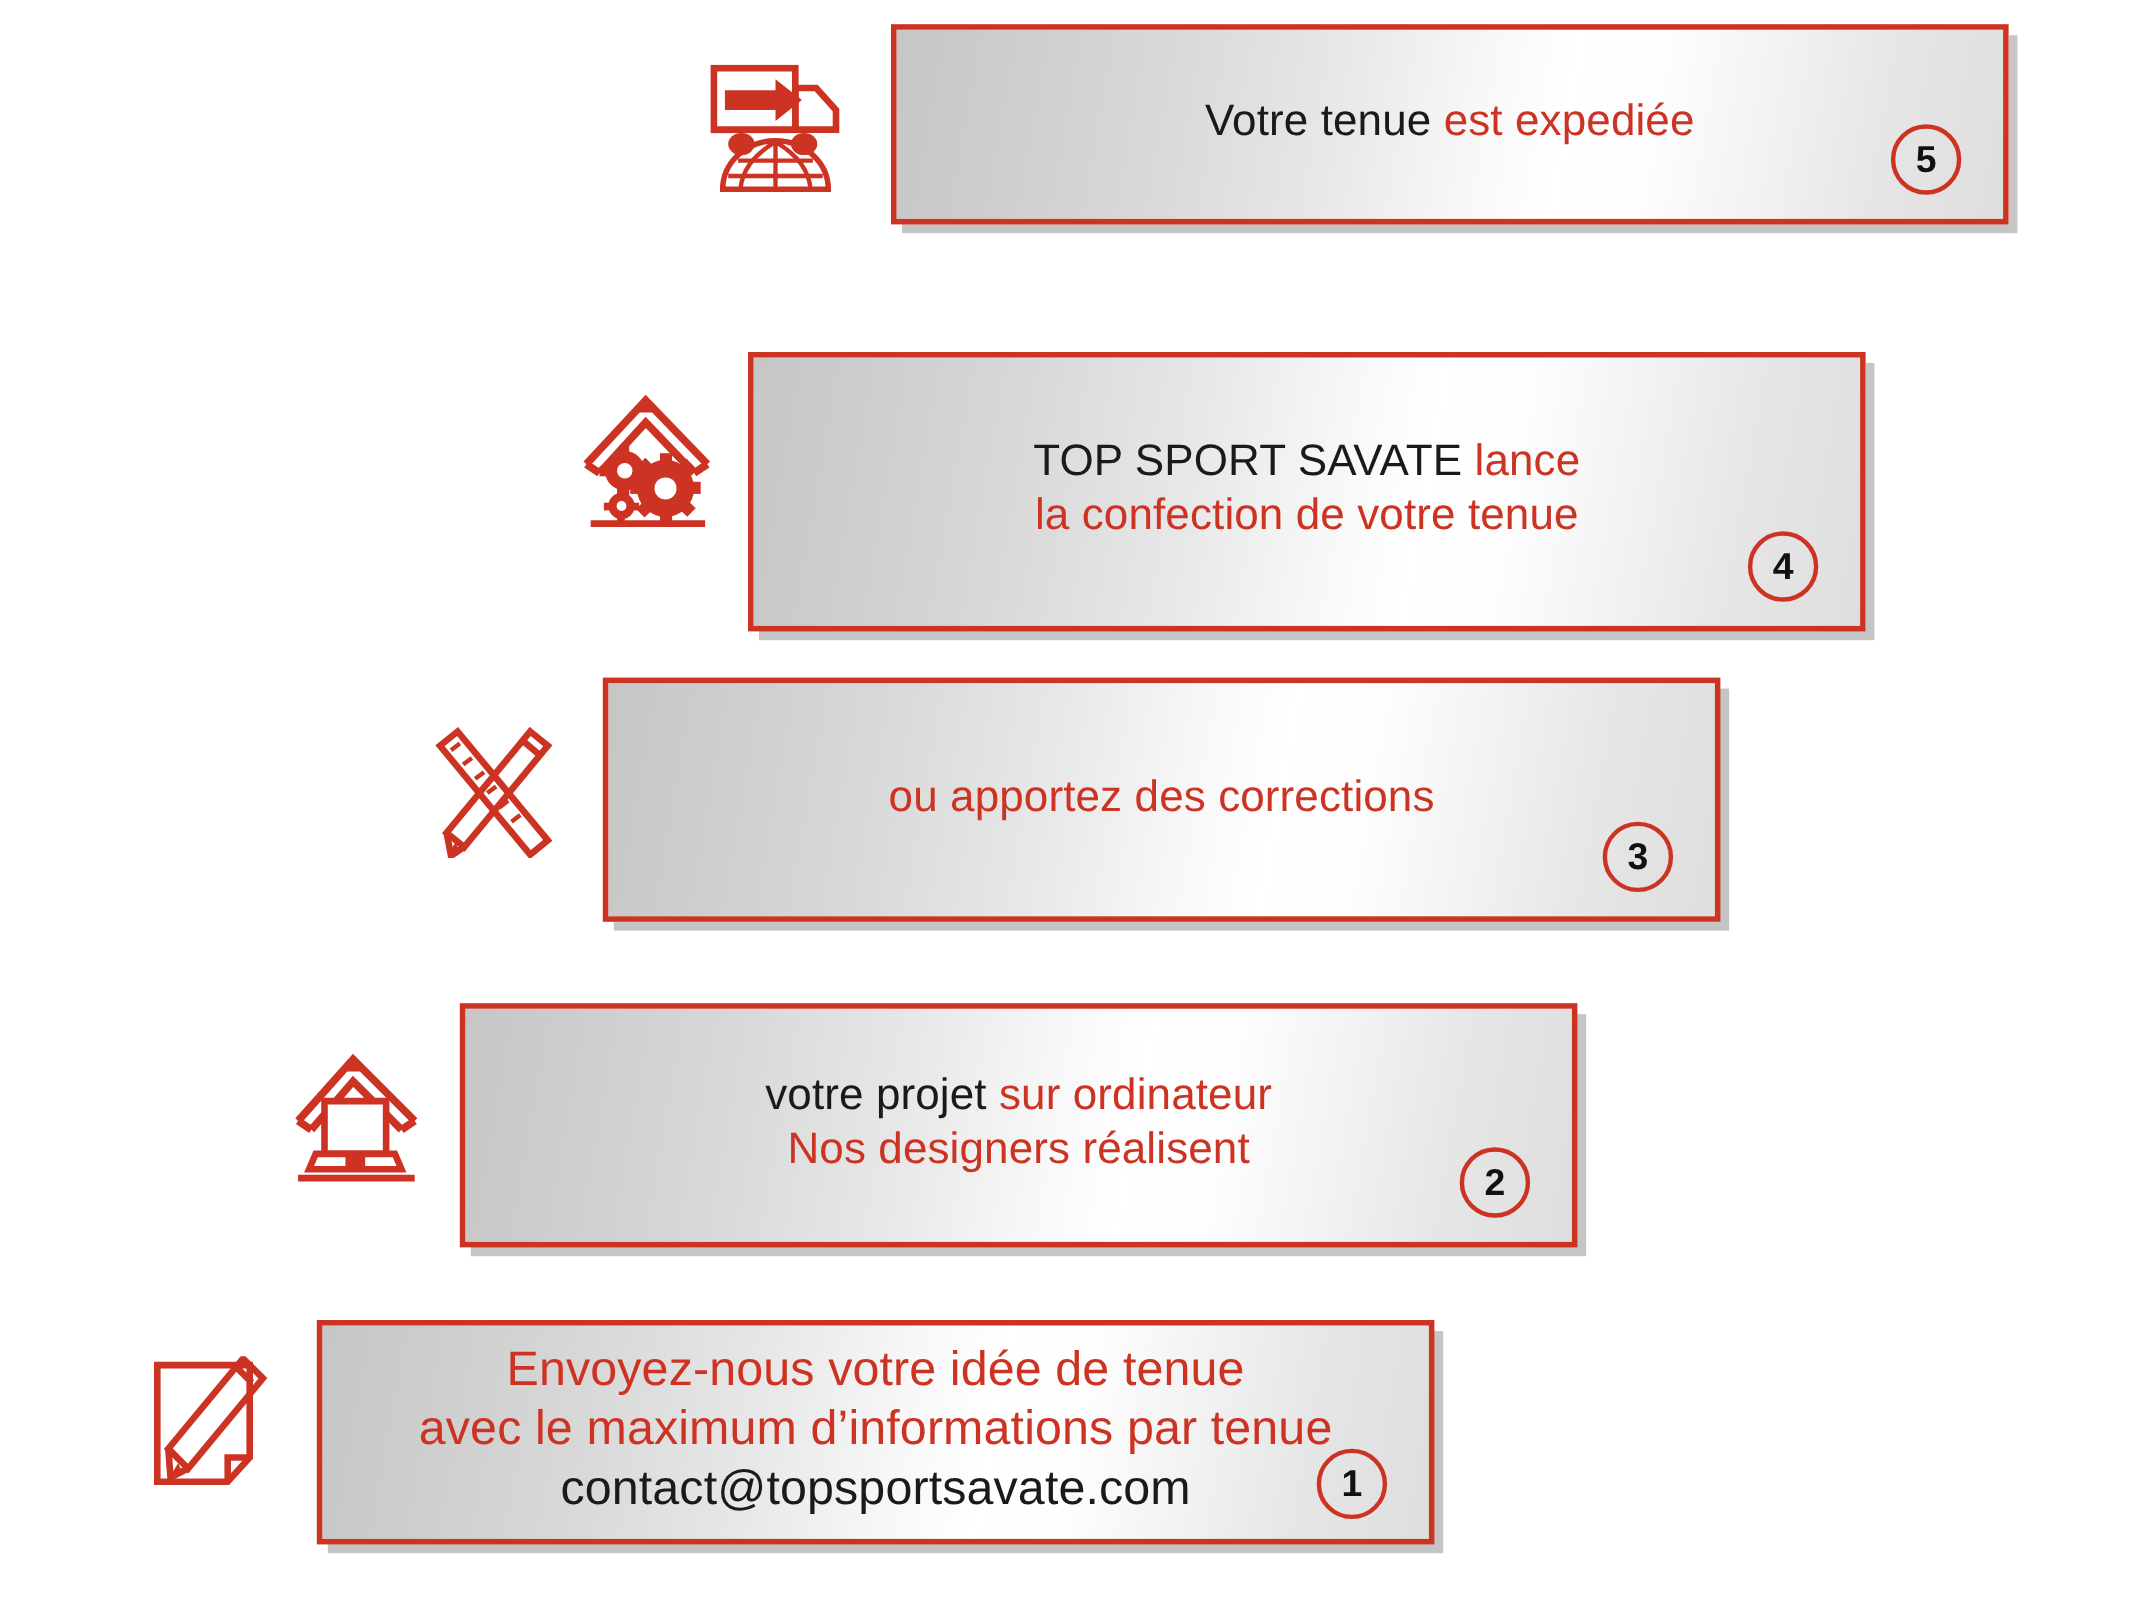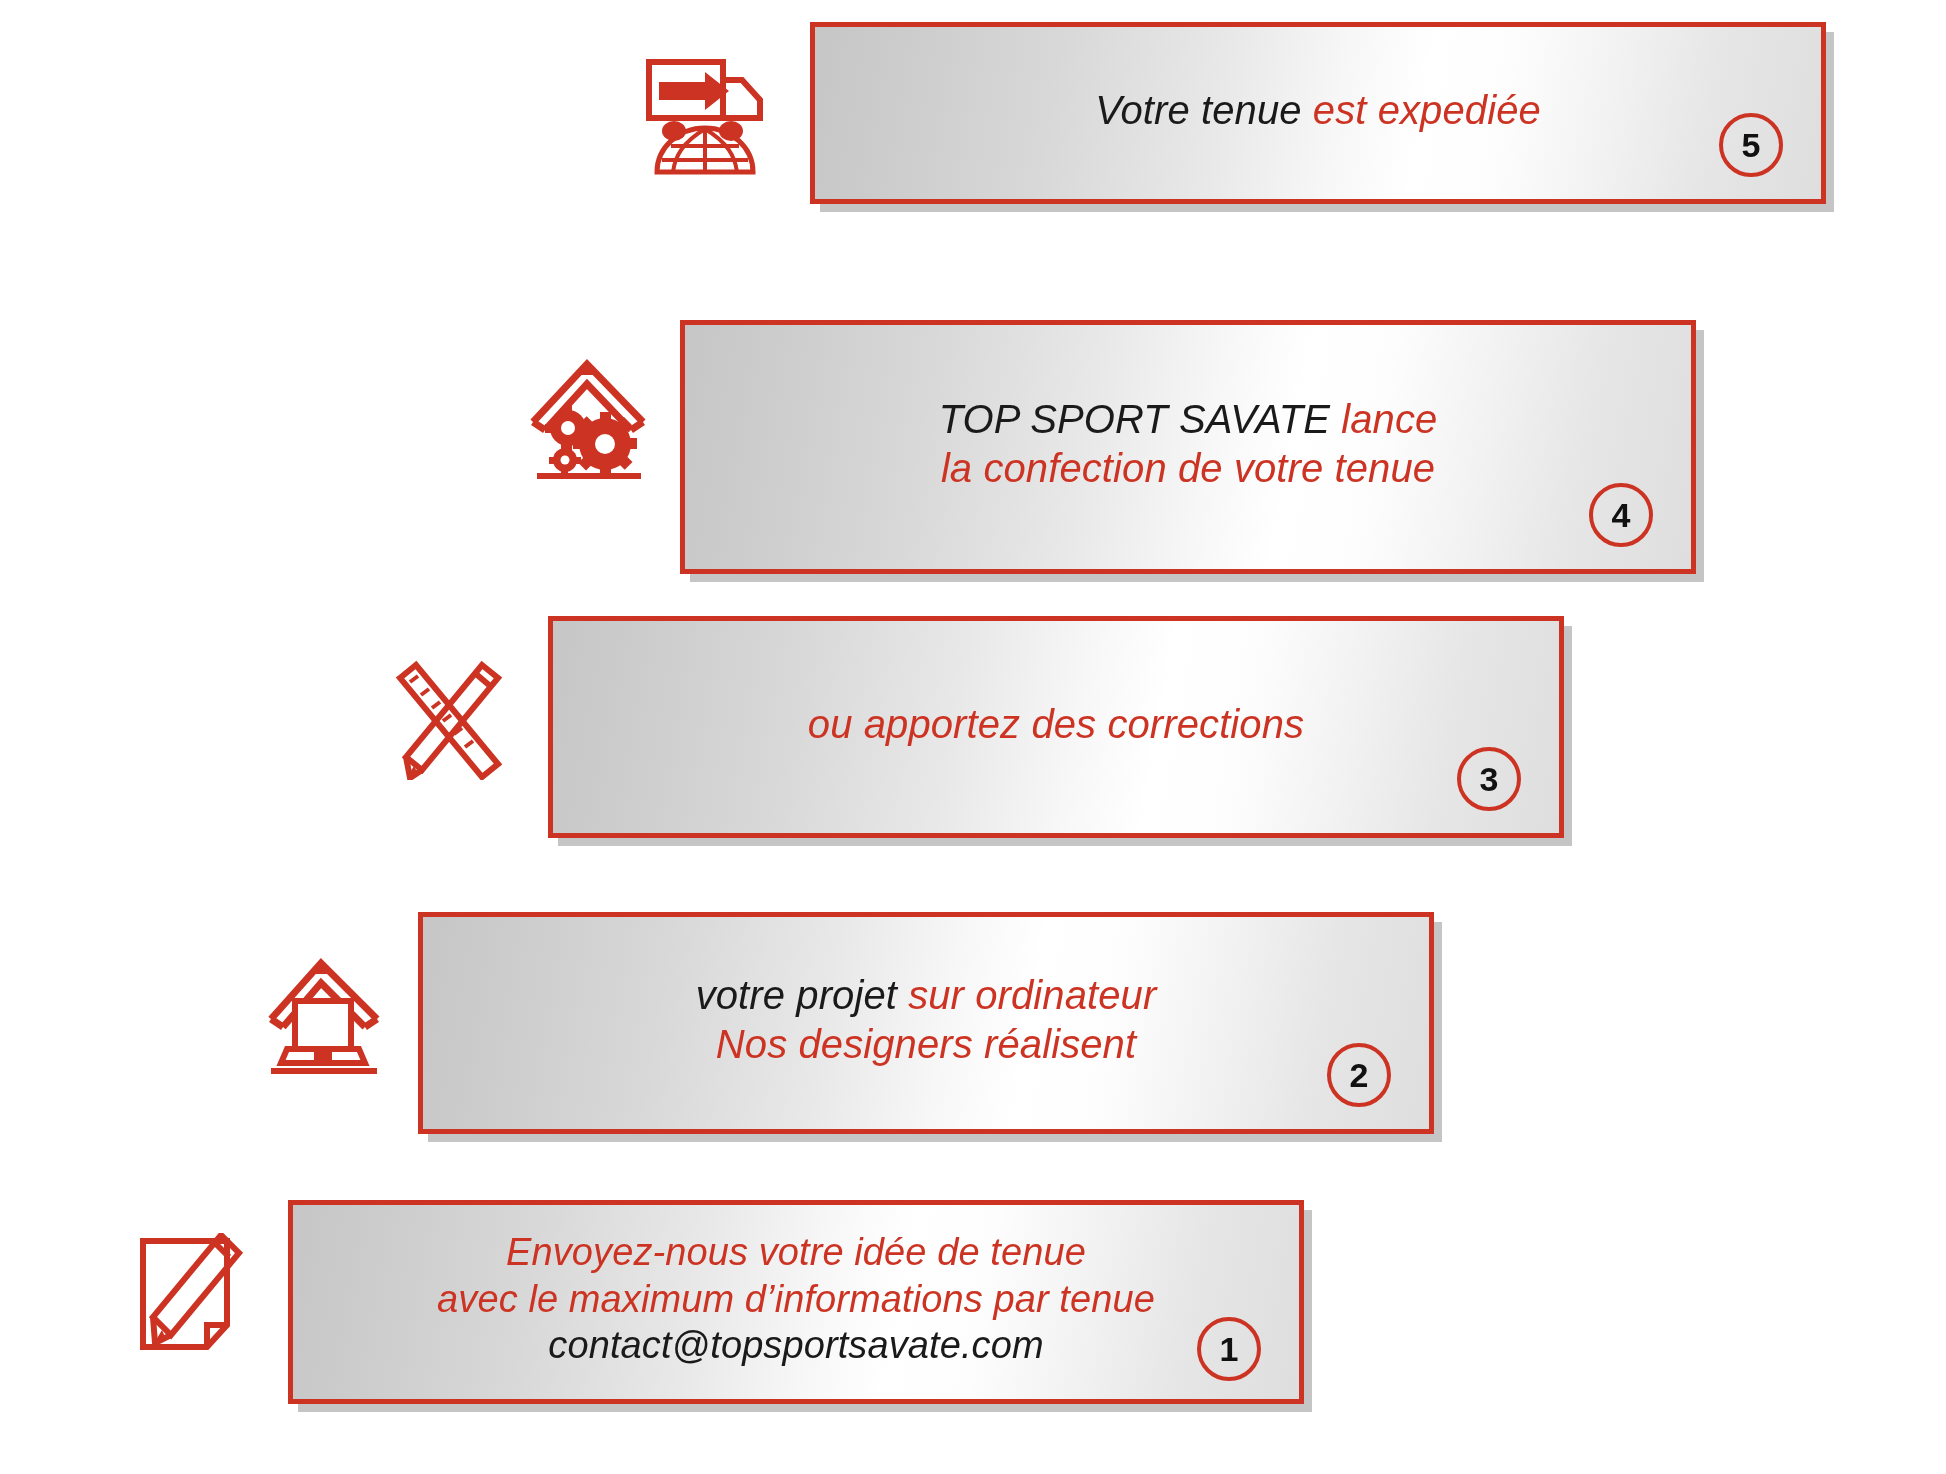--- a/index.html
+++ b/index.html
@@ -53,21 +53,21 @@
   }
 
   .banner-text {
     text-align: center;
     line-height: 1.22;
     font-size: 40px;
     letter-spacing: 0.1px;
     padding-bottom: 6px;
     user-select: none;
   }
-  .ln { display: block; white-space: nowrap; font-style: italic; }
+  .ln { display: block; white-space: nowrap; }
   .blk { color: #1a1a1a; }
   .red { color: #cc3322; }
 
   
   .badge {
     position: absolute;
     width: 56px;
     height: 56px;
     border-radius: 50%;
     border: 4px solid #cc3322;
@@ -94,21 +94,21 @@
   
   #icon2 { left: 265px; top: 955px; }
   #banner2 { left: 418px; top: 912px; width: 1016px; height: 222px; }
   #badge2 { right: 38px; bottom: 22px; }
 
   
   #icon1 { left: 135px; top: 1233px; }
   #banner1 { left: 288px; top: 1200px; width: 1016px; height: 204px; }
   #badge1 { right: 38px; bottom: 18px; }
 
-  .banner1-text { font-size: 38px; }
+  .banner1-text { font-size: 44px; }
 </style>
 </head>
 <body>
 
 <div id="stage">
 
   <div class="step-icon" id="icon5">
     <svg width="130" height="125" viewBox="0 0 130 125" fill="none">
 
       <rect x="6" y="10" width="74" height="56" stroke="#cc3322" stroke-width="6"></rect>

